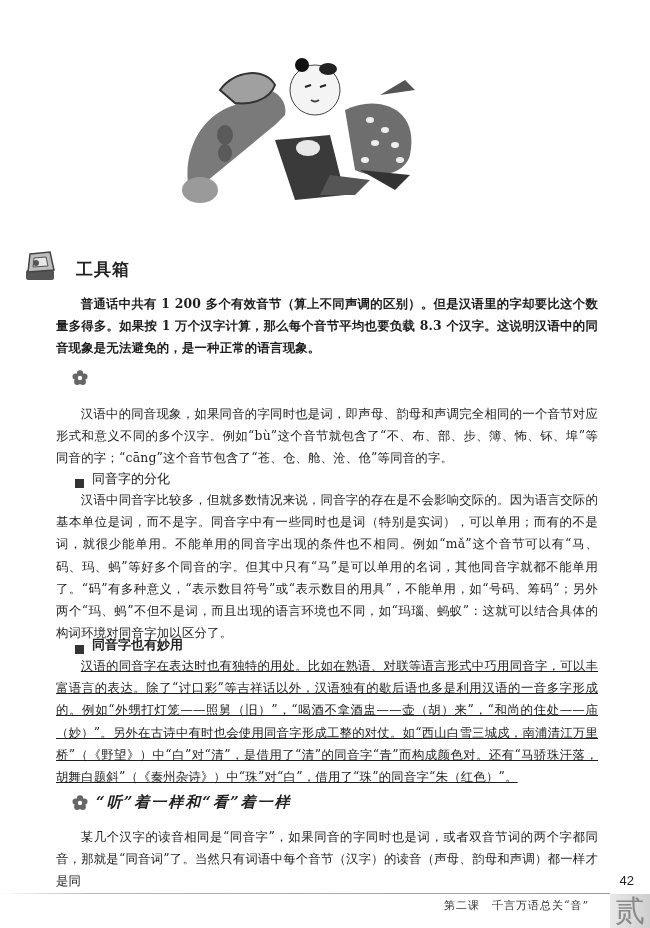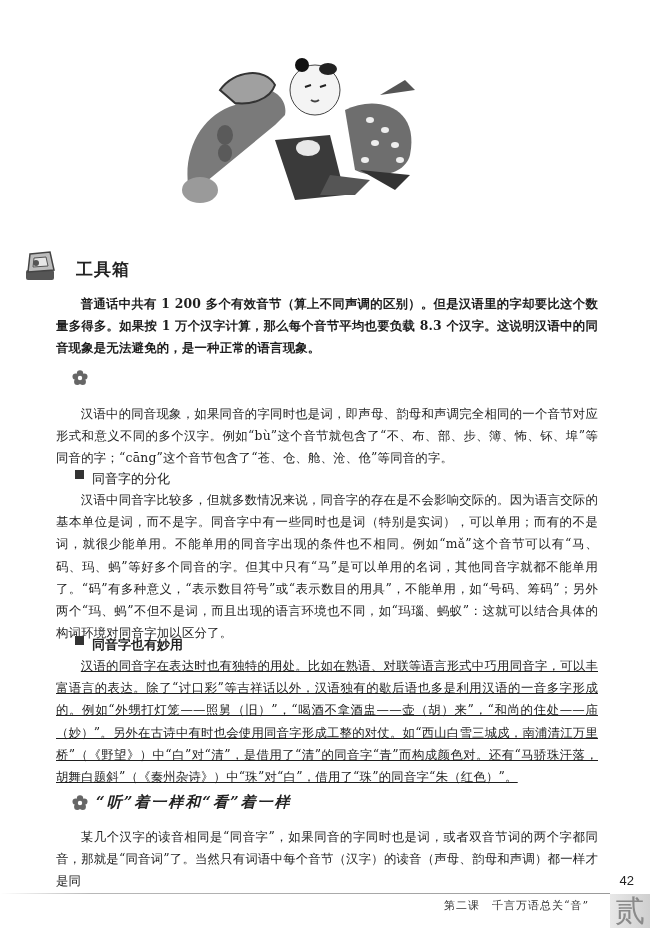--- a/index.html
+++ b/index.html
@@ -20,21 +20,21 @@
       position: absolute; left: 56px; width: 542px; font-size: 12.4px; line-height: 22.2px;
       text-align: justify; text-indent: 2em; margin: 0; letter-spacing: 0.2px;
     }
     .section-title {
       position: absolute; left: 72px; display: flex; align-items: center;
       font-family: "DejaVu Serif", serif; font-size: 15px; font-weight: bold; color: #222;
       letter-spacing: 2px; font-style: italic;
     }
     .flower { width: 16px; height: 16px; margin-right: 8px; }
     .subsection-title {
-      position: absolute; left: 75px; display: flex; align-items: flex-start;
+      position: absolute; left: 75px; display: flex; align-items: flex-end;
       font-family: "DejaVu Sans", "Liberation Sans", sans-serif; font-size: 13px; color: #222;
     }
     .square { width: 9px; height: 9px; background: #333; margin-right: 8px; }
     .page-number {
       position: absolute; right: 16px; top: 873px; font-family: "Liberation Sans", sans-serif;
       font-size: 13px; color: #222;
     }
     .footer-rule {
       position: absolute; left: 0; top: 893px; width: 610px; height: 1px;
       background: linear-gradient(to right, #ffffff 0%, #b8b8b8 15%, #9a9a9a 100%);

